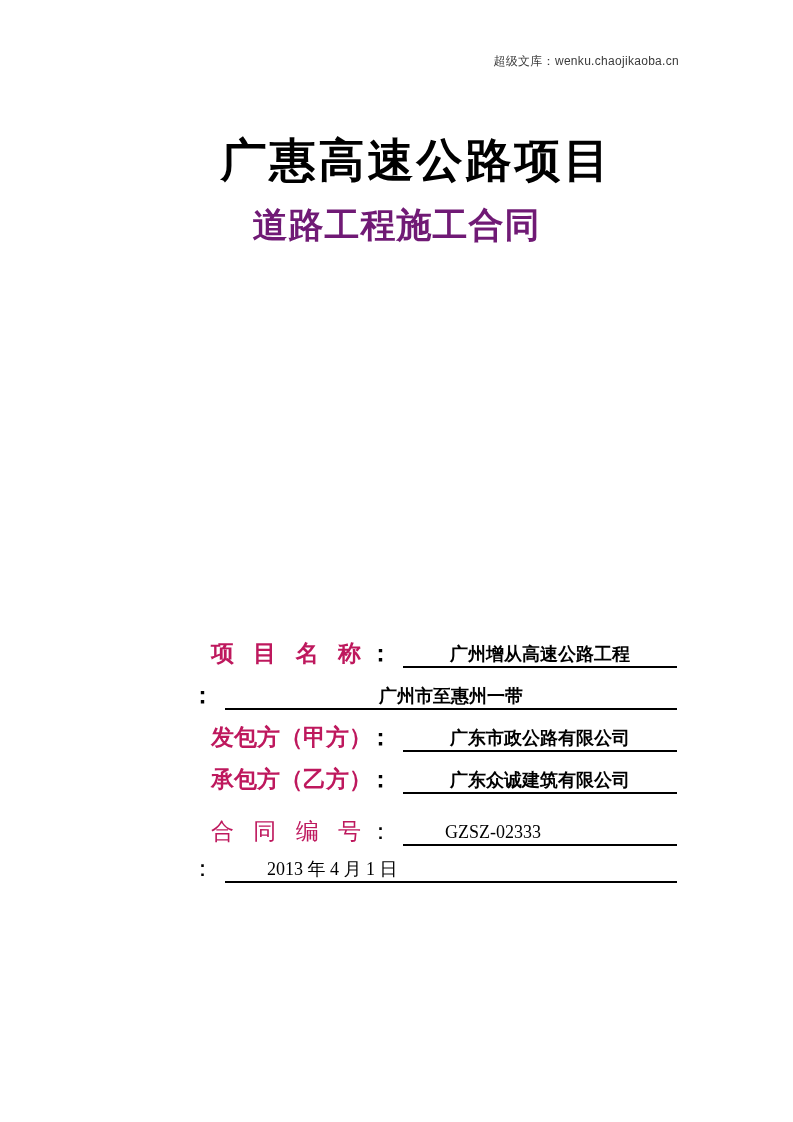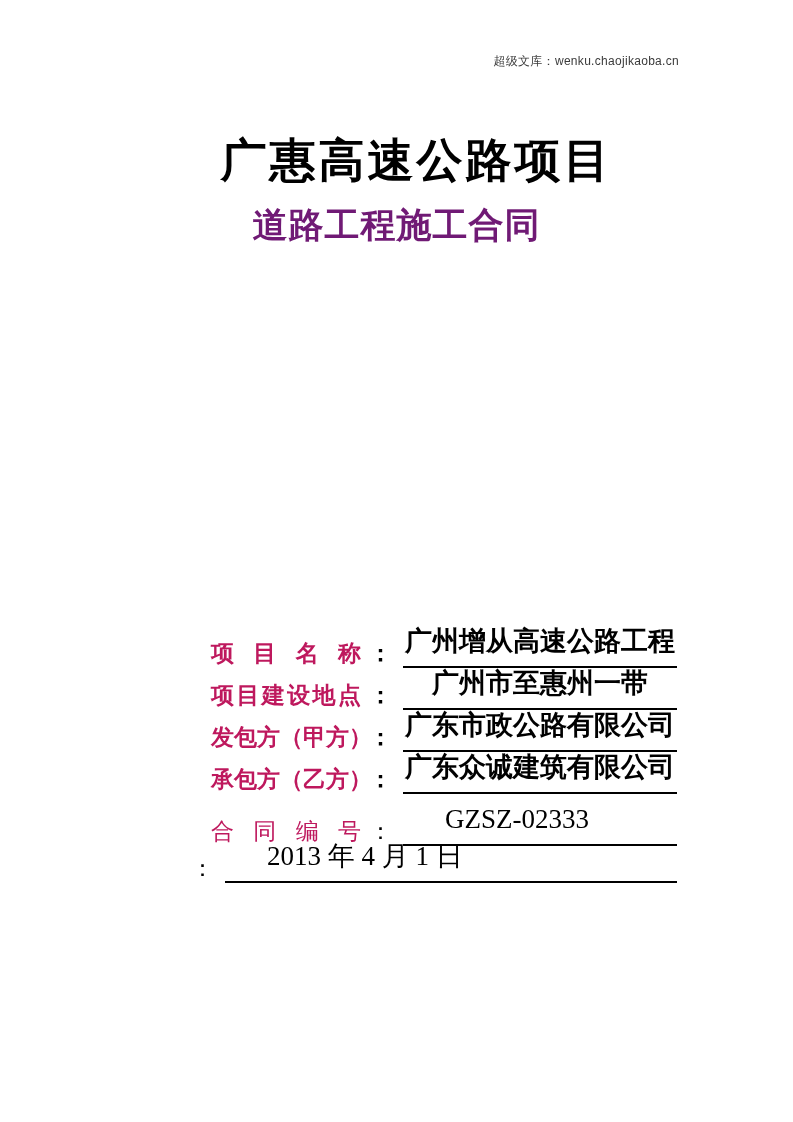--- a/index.html
+++ b/index.html
@@ -75,23 +75,23 @@
     flex: 0 0 24px;
     margin-left: 8px;
     margin-right: 10px;
     font-size: 23px;
     line-height: 1.2;
     color: #000;
   }
   .field-value {
     flex: 1 1 auto;
     border-bottom: 2px solid #000;
-    font-size: 27px;
+    font-size: 18px;
     line-height: 1.2;
-    padding-bottom: 9px;
+    padding-bottom: 0;
     text-align: center;
     white-space: nowrap;
     color: #000;
   }
   
   .form-row.bold .field-label,
   .form-row.bold .field-colon,
   .form-row.bold .field-value {
     font-family: "Liberation Sans", "DejaVu Sans", sans-serif;
     font-weight: 700;
@@ -122,21 +122,20 @@
 
   <div class="form">
 
     <div class="form-row bold">
       <span class="field-label">项目名称</span>
       <span class="field-colon">：</span>
       <span class="field-value">广州增从高速公路工程</span>
     </div>
 
     <div class="form-row bold">
-      <span class="field-label">项目建设地点</span>
       <span class="field-colon">：</span>
       <span class="field-value">广州市至惠州一带</span>
     </div>
 
     <div class="form-row bold">
       <span class="field-label">发包方（甲方）</span>
       <span class="field-colon">：</span>
       <span class="field-value">广东市政公路有限公司</span>
     </div>
 

